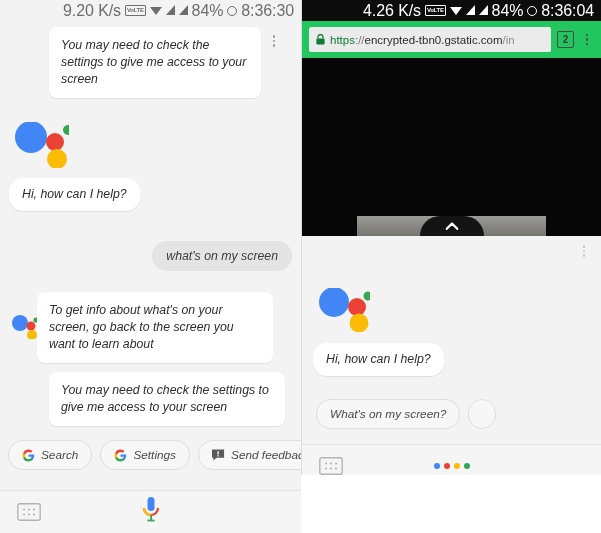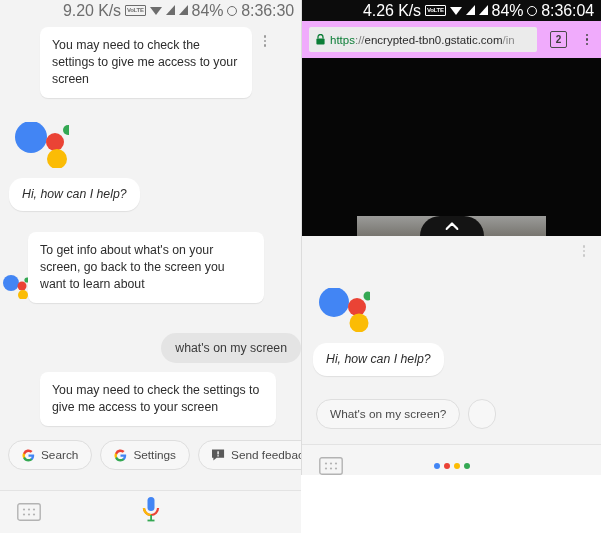--- a/index.html
+++ b/index.html
@@ -27,22 +27,22 @@
     border:1px solid currentColor; padding:0 1px; border-radius:1px;
     letter-spacing:-0.3px;
   }
   .sb-ico { display:inline-block; }
   .wifi-ico { width:12px; height:10px; }
   .sig-ico { width:9px; height:10px; }
   .circ-ico { width:10px; height:10px; border:1.6px solid currentColor; border-radius:50%; }
 
   
   .browser-bar {
-    height:37px; background:#f0abfc; display:flex; align-items:center;
-    padding:0 7px; gap:13px;
+    height:37px; background:#22c55e; display:flex; align-items:center;
+    padding:0 7px; gap:6px;
   }
   .url-pill {
     flex:1; height:25px; background:#ebebeb; border-radius:2px;
     display:flex; align-items:center; padding:0 7px; gap:5px; overflow:hidden;
   }
   .lock-ico { width:9px; height:11px; flex:none; }
   .url-text { font-size:11.5px; color:#2b2b2b; white-space:nowrap; overflow:hidden; }
   .url-text .scheme { color:#0b7d36; }
   .url-text .sep { color:#7a7a7a; }
   .url-text .path { color:#8a8a8a; }
@@ -69,21 +69,21 @@
   }
   .chev-up {
     position:absolute; left:50%; transform:translateX(-50%); bottom:6px;
     width:13px; height:8px; z-index:3;
   }
 
   
   .assistant { background:#f3f3f3; position:relative; }
   .assistant-top-menu { position:absolute; top:9px; right:10px; }
 
-  .msg-row { display:flex; align-items:flex-end; padding:0 0; }
+  .msg-row { display:flex; align-items:center; padding:0 9px;font-style:italic; }
   .avatar { width:40px; flex:none; position:relative; height:44px; }
   .avatar svg { position:absolute; left:2px; top:2px; }
   .avatar.sm { width:28px; height:30px; }
 
   .bubble {
     background:#ffffff; border-radius:8px;
     padding:10px 12px; font-size:12.3px; line-height:17px; color:#2d2d2d;
     box-shadow:0 1px 1px rgba(0,0,0,0.08);
     max-width:236px;
   }
@@ -93,21 +93,21 @@
     font-size:12.3px; color:#3b3b3b; box-shadow:none;
   }
   .row-right { justify-content:flex-end; }
   .msg-with-menu { display:flex; align-items:flex-start; gap:6px; flex:1; }
 
   
   .chips { display:flex; gap:8px; padding:0 8px; align-items:center; }
   .chip {
     background:#f7f7f7; border:1px solid #dedede; border-radius:17px;
     height:30px; display:flex; align-items:center; gap:6px;
-    padding:0 13px; font-size:11.8px; color:#4a4a4a; white-space:nowrap;
+    padding:0 13px; font-size:11.8px; color:#4a4a4a; white-space:nowrap;font-style:italic;
   }
   .chip-g { width:13px; height:13px; flex:none; }
   .chip-fb { width:13px; height:12px; flex:none; }
 
   
   .navbar {
     height:43px; background:#f5f5f5; border-top:1px solid #e3e3e3;
     display:flex; align-items:center; position:relative;
   }
   .nav-key { position:absolute; left:17px; width:24px; height:18px; }
@@ -163,34 +163,34 @@
         <circle cx="17" cy="15" r="16" fill="#4285f4"></circle>
         <circle cx="41" cy="20" r="9" fill="#ea4335"></circle>
         <circle cx="54" cy="8" r="5" fill="#34a853"></circle>
         <circle cx="43" cy="37" r="10" fill="#fbbc05"></circle>
       </svg>
     </div>
     <div style="padding:6px 0 0 9px;">
       <span class="bubble small" style="display:inline-block;">Hi, how can I help?</span>
     </div>
 
+    <div class="msg-row row-right" style="margin-top:30px;">
+      <span class="bubble-user">what's on my screen</span>
+    </div>
+
     <div class="msg-row" style="margin-top:21px;">
       <div class="avatar sm">
         <svg width="26" height="24" viewBox="0 0 26 24">
           <circle cx="9" cy="8" r="8" fill="#4285f4"></circle>
           <circle cx="20" cy="11" r="4.5" fill="#ea4335"></circle>
           <circle cx="25" cy="5" r="2.6" fill="#34a853"></circle>
           <circle cx="21" cy="20" r="5" fill="#fbbc05"></circle>
         </svg>
       </div>
       <div class="bubble">To get info about what's on your screen, go back to the screen you want to learn about</div>
-    </div>
-
-    <div class="msg-row row-right" style="margin-top:30px;">
-      <span class="bubble-user">what's on my screen</span>
     </div>
 
 
     <div class="msg-row" style="margin-top:9px;">
       <div class="avatar"></div>
       <div class="bubble">You may need to check the settings to give me access to your screen</div>
     </div>
 
     <div class="chips" style="margin-top:14px;">
       <div class="chip">

